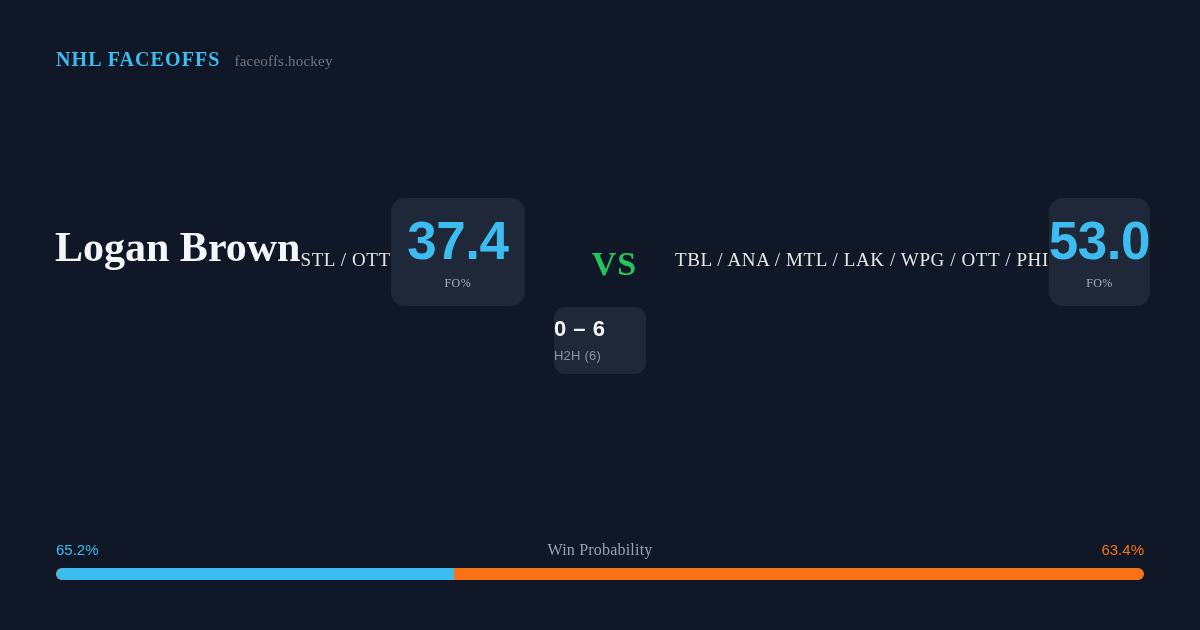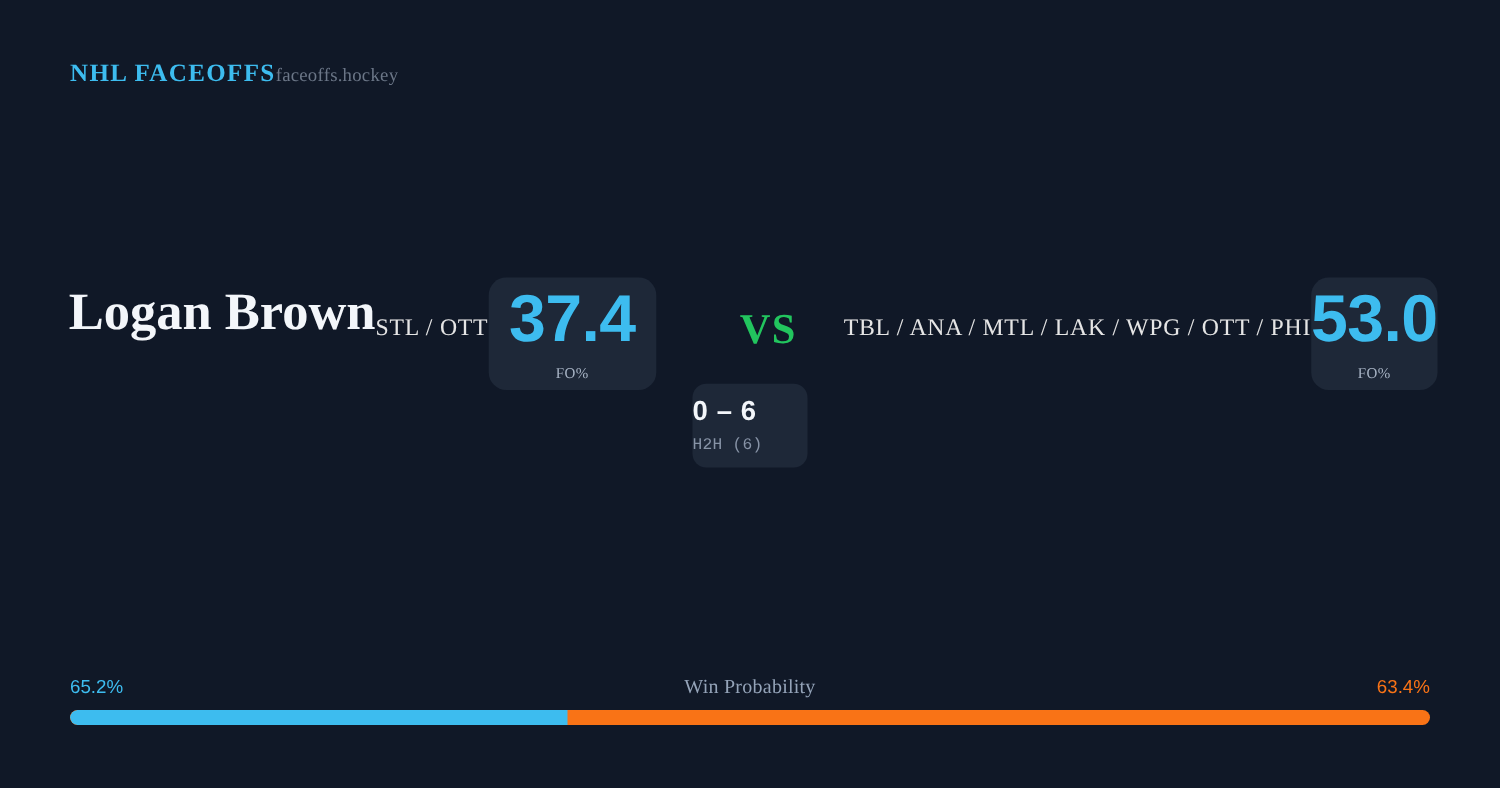--- a/index.html
+++ b/index.html
@@ -9,21 +9,21 @@
     background:#101827;
     font-family:"Liberation Serif", serif;
     overflow:hidden;
     position:relative;
   }
 
   
   .header {
     position:absolute;
     left:56px; top:48px;
-    display:flex; align-items:baseline; 
+    display:flex; align-items:baseline; gap:14px;
   }
   .brand {
     font-family:"Liberation Serif", serif;
     font-size:20px; font-weight:bold;
     letter-spacing:1.1px;
     color:#3DBCEF;
   }
   .site {
     font-family:"Liberation Serif", serif;
     font-size:15px;
@@ -57,22 +57,22 @@
   .pteams {
     margin-top:24px;
     font-family:"Liberation Serif", serif;
     font-size:19px;
     color:#e5e5e5;
     letter-spacing:.6px;
     white-space:nowrap;
   }
 
   .statcard {
-    margin-top:32px;
-    width:172px; height:90px;
+    margin-top:8px;
+    width:172px; height:108px;
     background:#1E2838;
     border-radius:14px;
     display:flex; flex-direction:column;
     align-items:center; justify-content:center;
   }
   .statval {
     font-family:"Liberation Sans", sans-serif;
     font-weight:bold;
     font-size:53px;
     line-height:1;
@@ -112,21 +112,21 @@
   .h2hrec {
     font-family:"Liberation Sans", sans-serif;
     font-weight:bold;
     font-size:22px;
     line-height:1;
     color:#F3F6FA;
     letter-spacing:.5px;
   }
   .h2hlabel {
     margin-top:8px;
-    font-family:Liberation Mono, monospace;
+    font-family:Liberation Sans, sans-serif;
     font-size:13px;
     color:#8793A6;
     letter-spacing:.2px;
   }
 
   
   .wp {
     position:absolute;
     left:56px; right:56px;
     bottom:50px;

